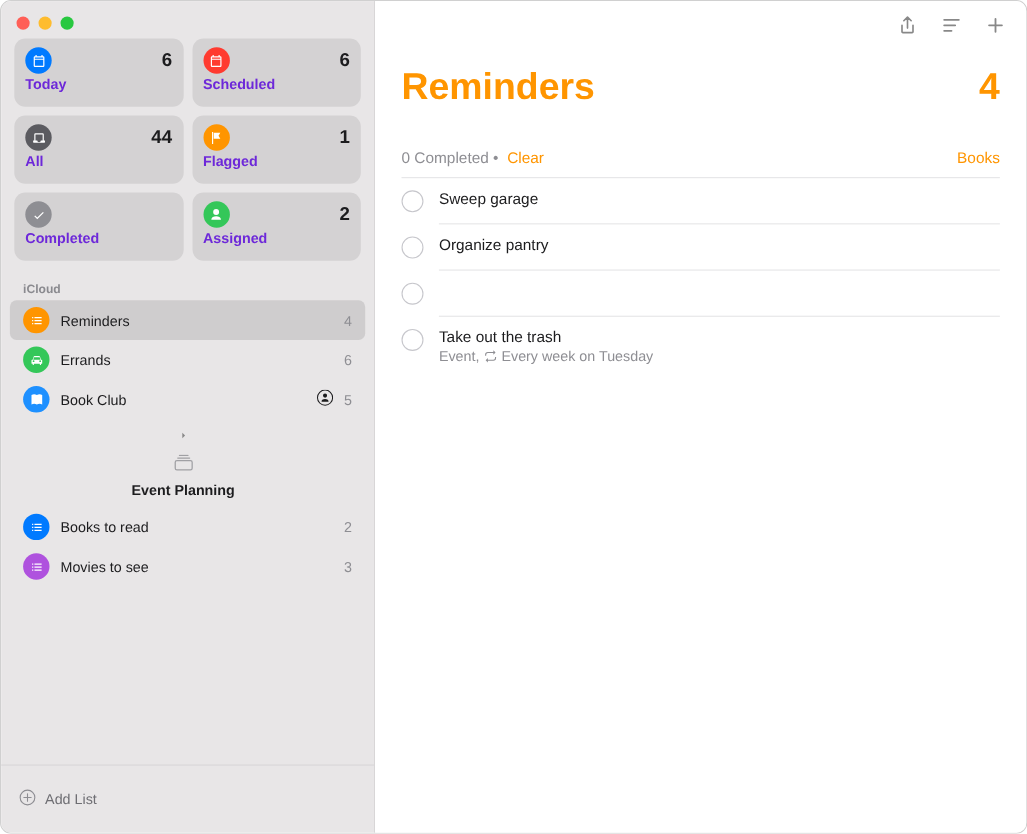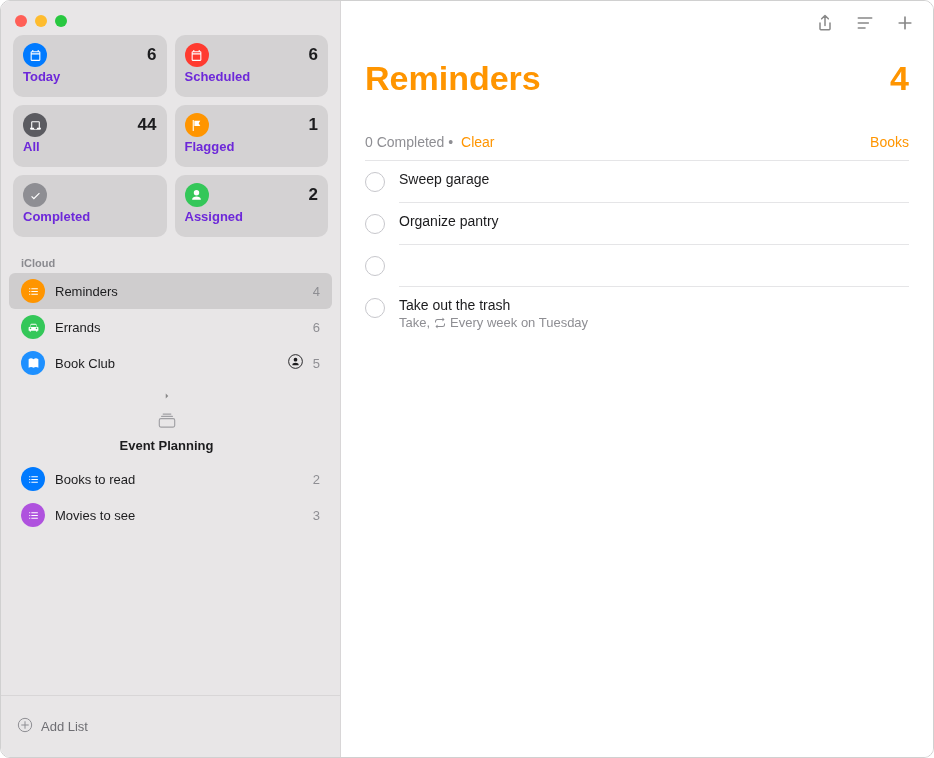--- a/index.html
+++ b/index.html
@@ -560,21 +560,21 @@
           <div class="item-divider"></div>
           <div class="reminder-item">
     <div class="radio"></div>
   </div>
           <div class="item-divider"></div>
           <div class="reminder-item">
     <div class="radio"></div>
     <div class="reminder-body">
       <div class="reminder-title">Take out the trash</div>
       <div class="reminder-sub">
-                <span>Take, </span>
+                <span>Event, </span>
                 <svg>
                   <use href="#i-repeat"></use>
                 </svg>
                 <span> Every week on Tuesday</span>
               </div>
     </div>
   </div>
         </div>
     </div>
   </div>

